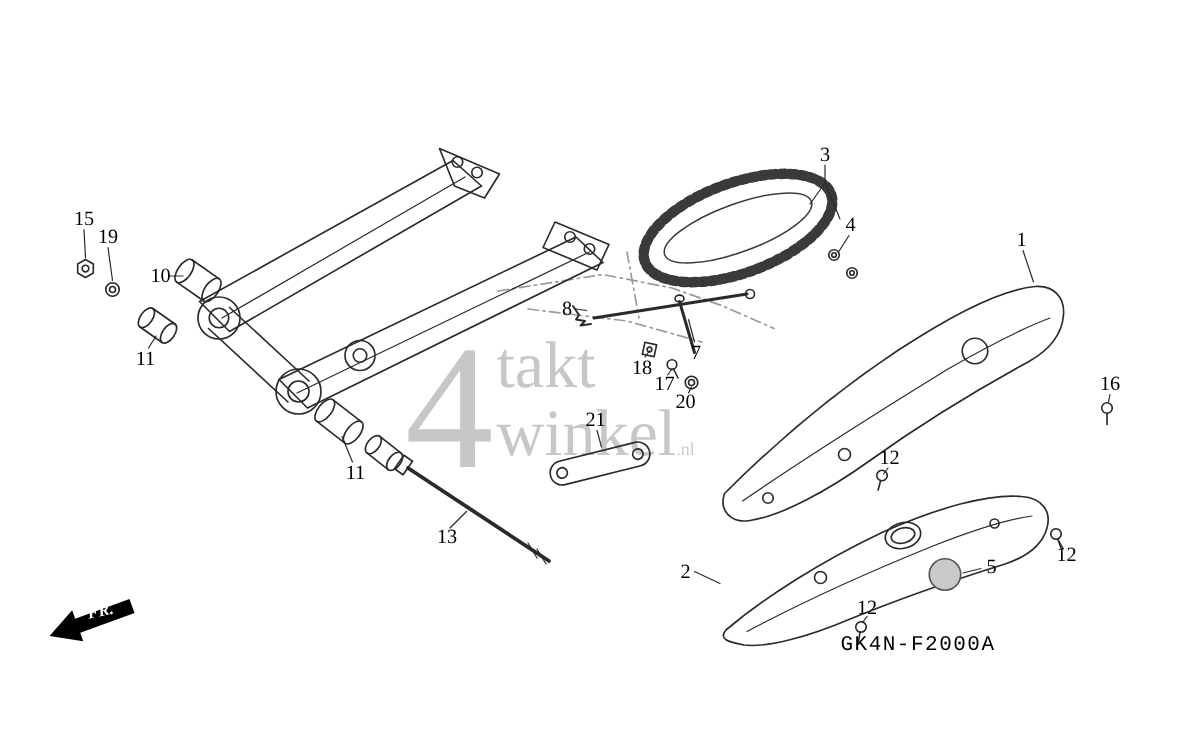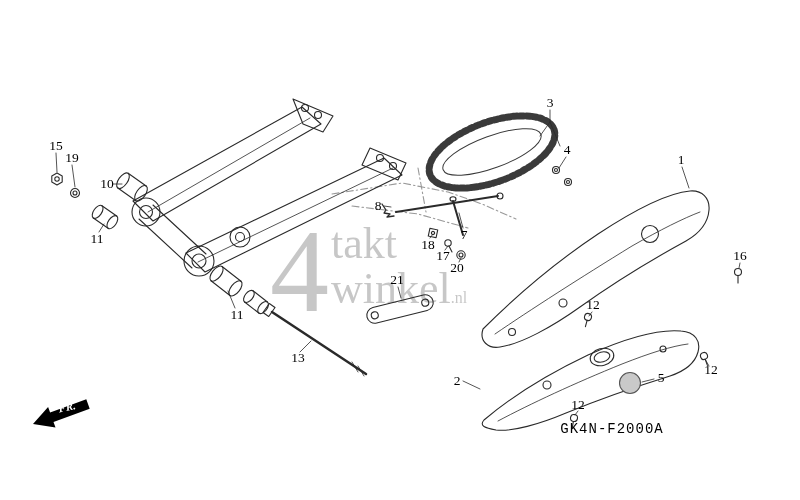--- a/index.html
+++ b/index.html
@@ -1,21 +1,21 @@
 <!DOCTYPE html>
 <html><head>
 <meta charset="utf-8">
 <style>
   html,body{margin:0;padding:0;background:#fff;}
   .stage{position:relative;width:800px;height:500px;background:#ffffff;overflow:hidden;font-family:"Liberation Serif",serif;}
   .watermark{position:absolute;left:270px;top:222px;display:flex;align-items:flex-start;color:#9a9a9a;opacity:.55;user-select:none;}
   .wm-big{font-size:118px;line-height:.85;}
   .wm-lines{display:flex;flex-direction:column;margin-left:2px;}
   .wm-line1,.wm-line2{font-size:44px;line-height:1.02;}
-  .wm-nl{font-size:16px;vertical-align:baseline;}
+  .wm-nl{font-size:12px;vertical-align:baseline;}
   svg.diagram{position:absolute;left:0;top:0;}
   text.plabel{font-family:"Liberation Serif",serif;font-size:13.5px;fill:#000;stroke:none;}
   text.code{font-family:"Liberation Mono",monospace;font-size:14px;letter-spacing:1px;fill:#000;stroke:none;}
   text.fr{font-family:"Liberation Serif",serif;font-size:11px;font-style:italic;font-weight:bold;fill:#fff;stroke:none;}
 </style>
 </head>
 <body>
 
 <div class="stage">
 

